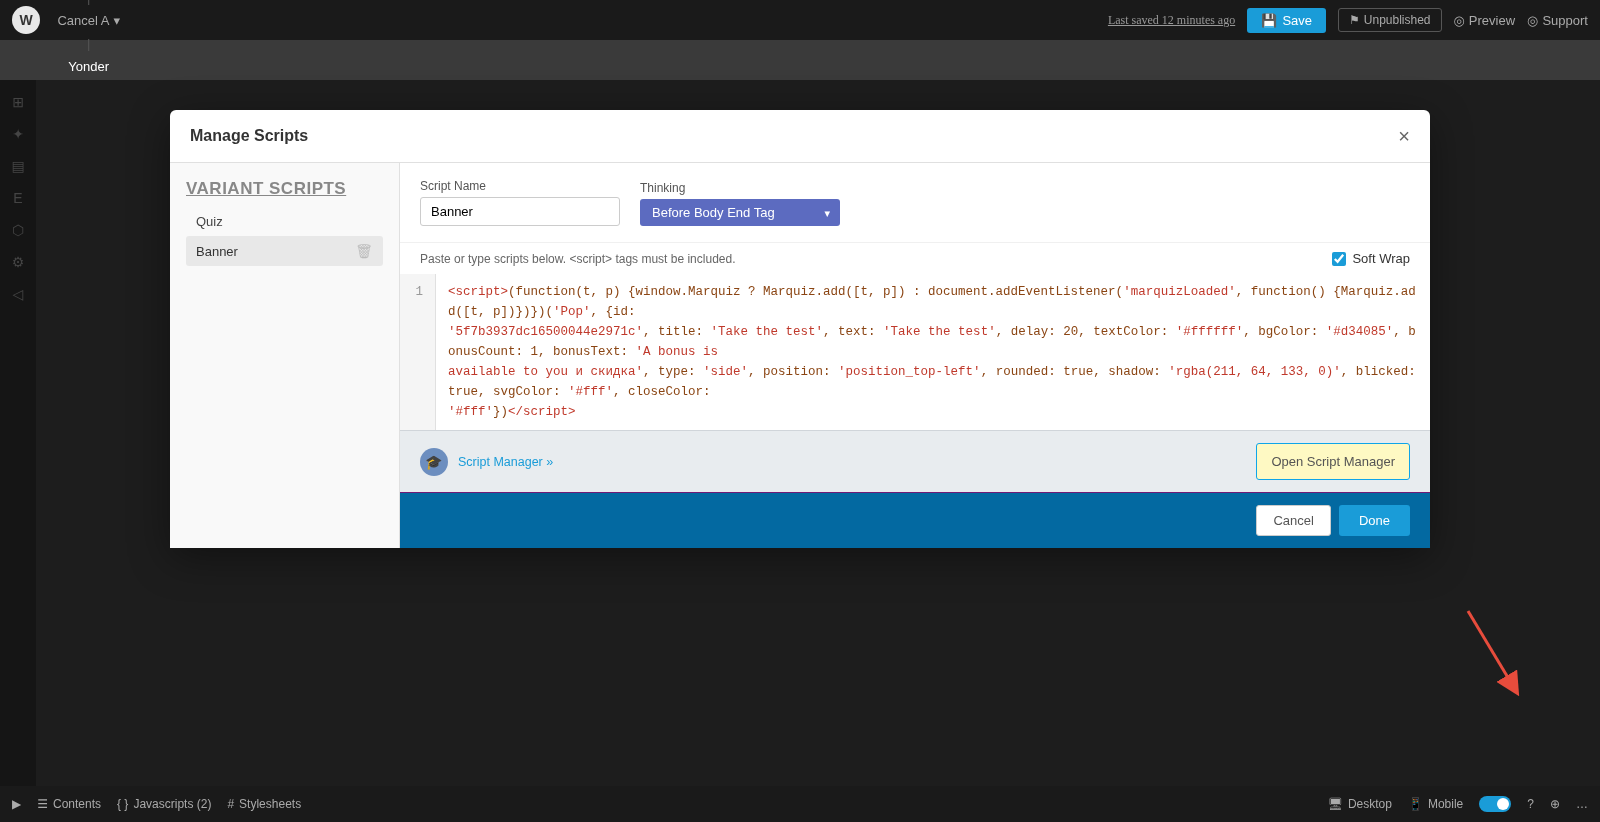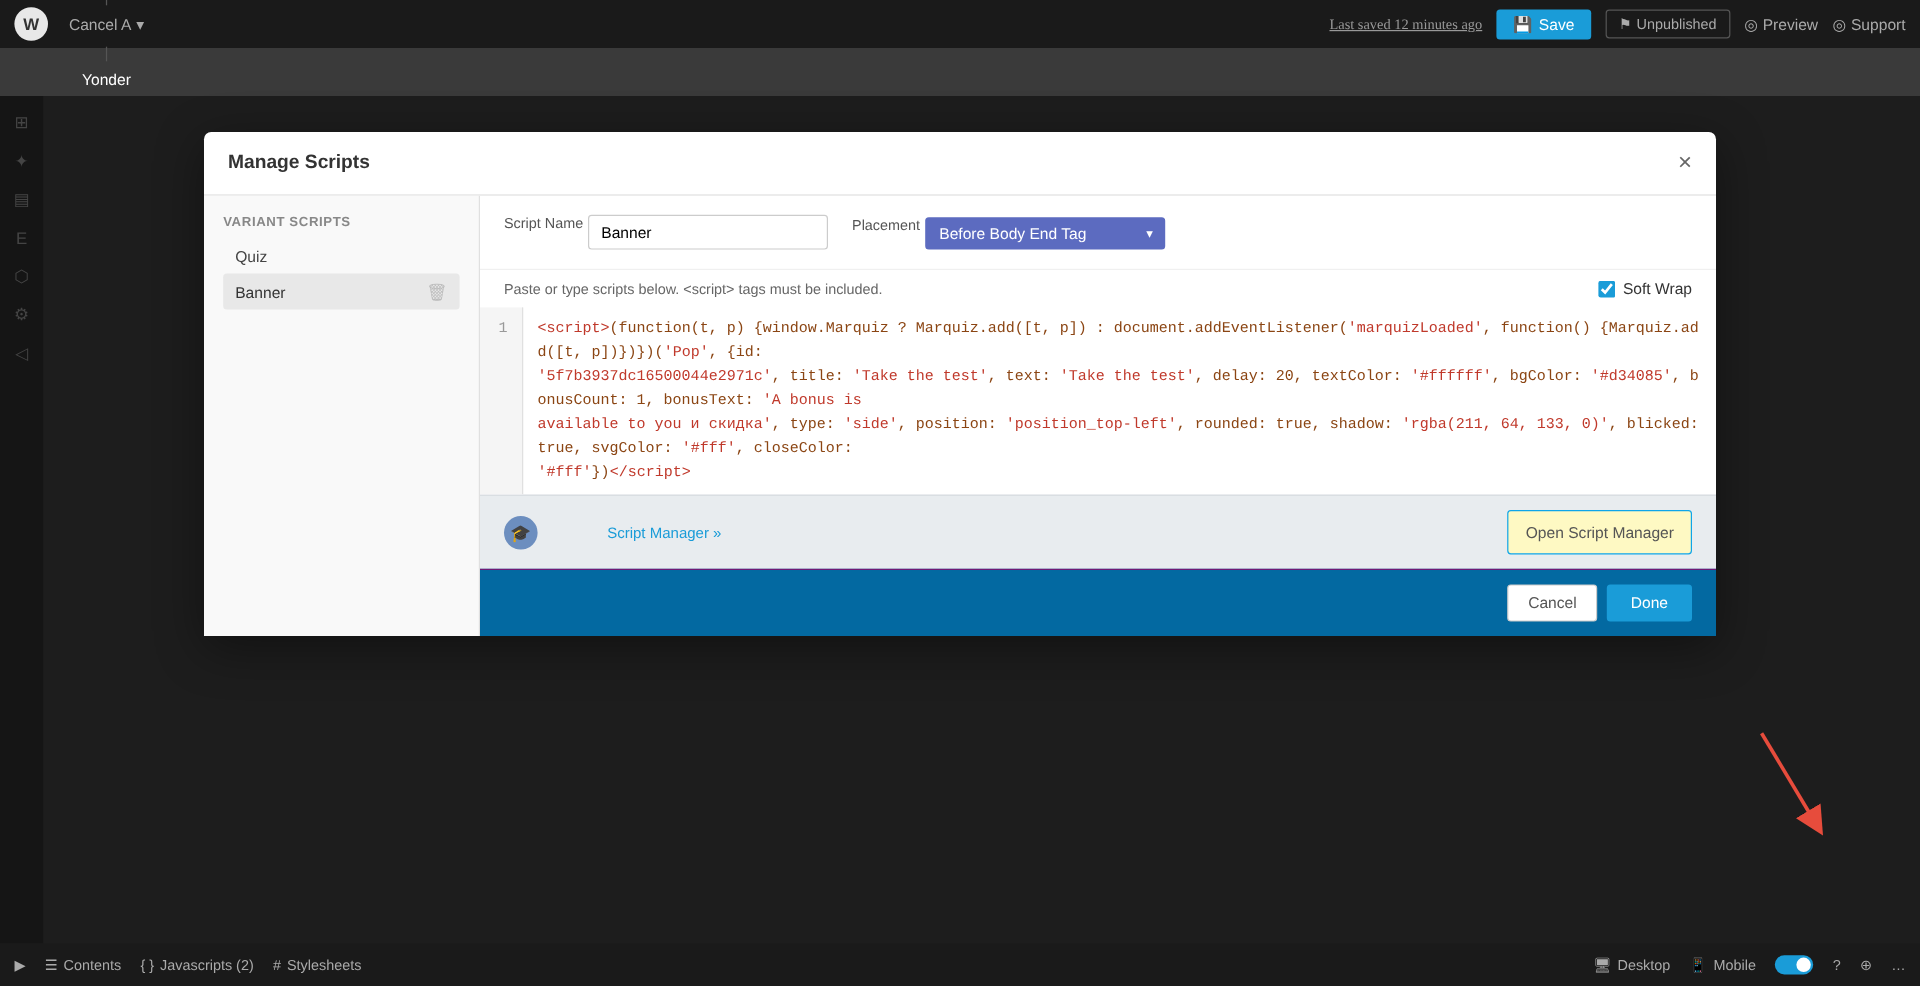--- a/index.html
+++ b/index.html
@@ -225,26 +225,27 @@
       border: none;
       padding: 8px 14px;
       border-radius: 4px;
       font-size: 13px;
       cursor: pointer;
       width: 100%;
       text-align: center;
       margin-bottom: 16px;
     }
     .variant-scripts-label {
-      font-size: 11px;
+      font-size: 17px;
       font-weight: 700;
       color: #888;
       letter-spacing: 0.5px;
       text-transform: uppercase;
       margin-bottom: 8px;
+      text-decoration: underline;
     }
     .script-list-item {
       padding: 7px 10px;
       border-radius: 3px;
       cursor: pointer;
       font-size: 13px;
       color: #444;
       display: flex;
       align-items: center;
       justify-content: space-between;
@@ -271,21 +272,21 @@
     .script-config {
       padding: 16px 20px;
       display: flex;
       gap: 20px;
       align-items: flex-end;
       border-bottom: 1px solid #f0f0f0;
       flex-shrink: 0;
     }
     .form-group {
       display: flex;
-      flex-direction: row;
+      flex-direction: column;
       gap: 4px;
     }
     .form-label {
       font-size: 12px;
       color: #555;
       font-weight: 500;
     }
     .form-input {
       border: 1px solid #ccc;
       border-radius: 3px;
@@ -400,21 +401,20 @@
       border-radius: 50%;
       display: flex; align-items: center; justify-content: center;
       color: #fff;
       font-size: 14px;
       flex-shrink: 0;
     }
     .script-manager-link {
       color: #1a9cd8;
       cursor: pointer;
       text-decoration: none;
-      margin-left: 48px;
     }
     .open-script-manager-btn {
       background: #fef9c3;
       color: #555;
       border: 1px solid #0ea5e9;
       padding: 10px 14px;
       border-radius: 3px;
       font-size: 13px;
       cursor: pointer;
     }
@@ -529,21 +529,21 @@
         </div>
 
         <div class="modal-main">
 
           <div class="script-config">
             <div class="form-group">
               <label class="form-label">Script Name</label>
               <input class="form-input" type="text" value="Banner" style="">
             </div>
             <div class="form-group">
-              <label class="form-label">Placement</label>
+              <label class="form-label">Thinking</label>
               <div class="form-select-wrapper">
                 <select class="form-select">
                   <option>Before Body End Tag</option>
                   <option>After Body Start Tag</option>
                   <option>Head</option>
                 </select>
                 <span class="select-arrow">▾</span>
               </div>
             </div>
           </div>

